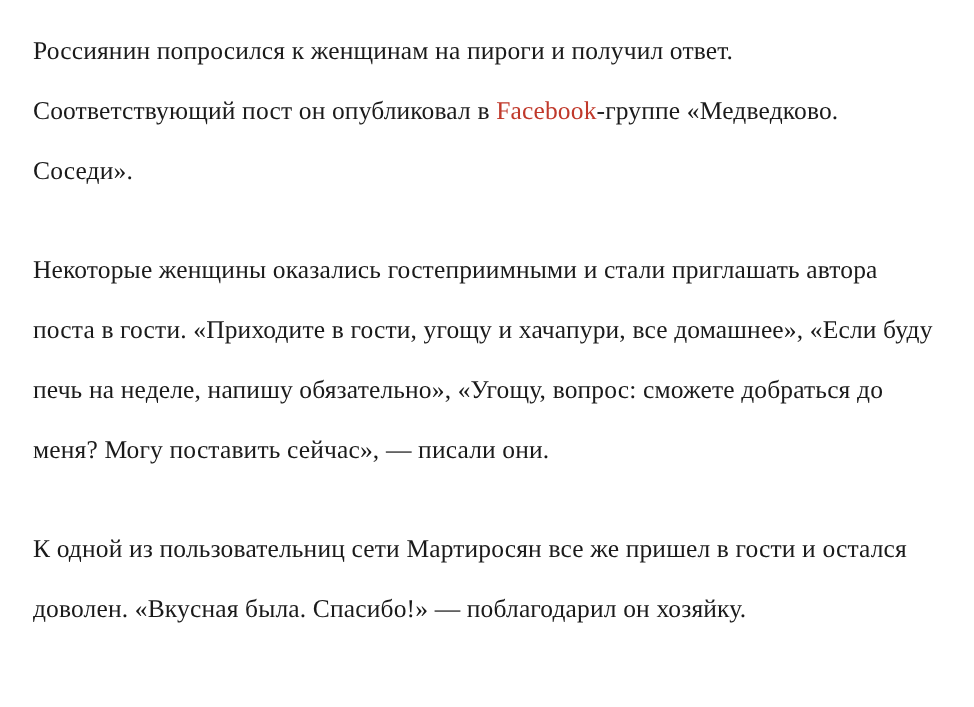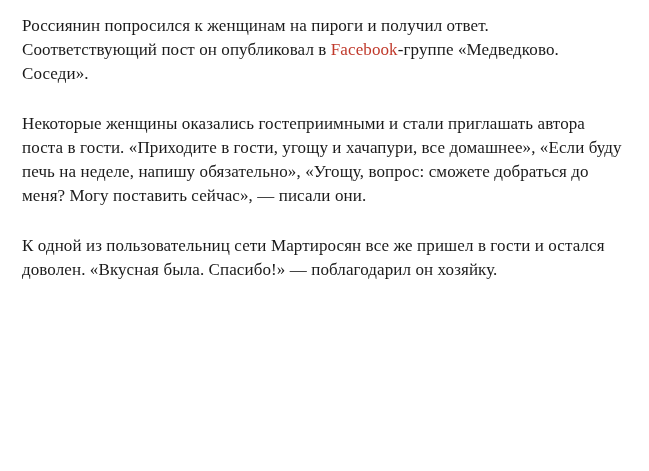--- a/index.html
+++ b/index.html
@@ -14,21 +14,21 @@
     color: #222222;
     overflow: hidden;
   }
   .article {
     padding: 14px 22px 0 22px;
     box-sizing: border-box;
     width: 649px;
   }
   .para {
     font-size: 17px;
-    line-height: 24px;
+    line-height: 40px;
     margin: 0 0 26px 0;
     color: #1a1a1a;
     text-align: left;
     letter-spacing: 0.1px;
   }
   .para:last-child {
     margin-bottom: 14px;
   }
   .link {
     color: #c0392b;

